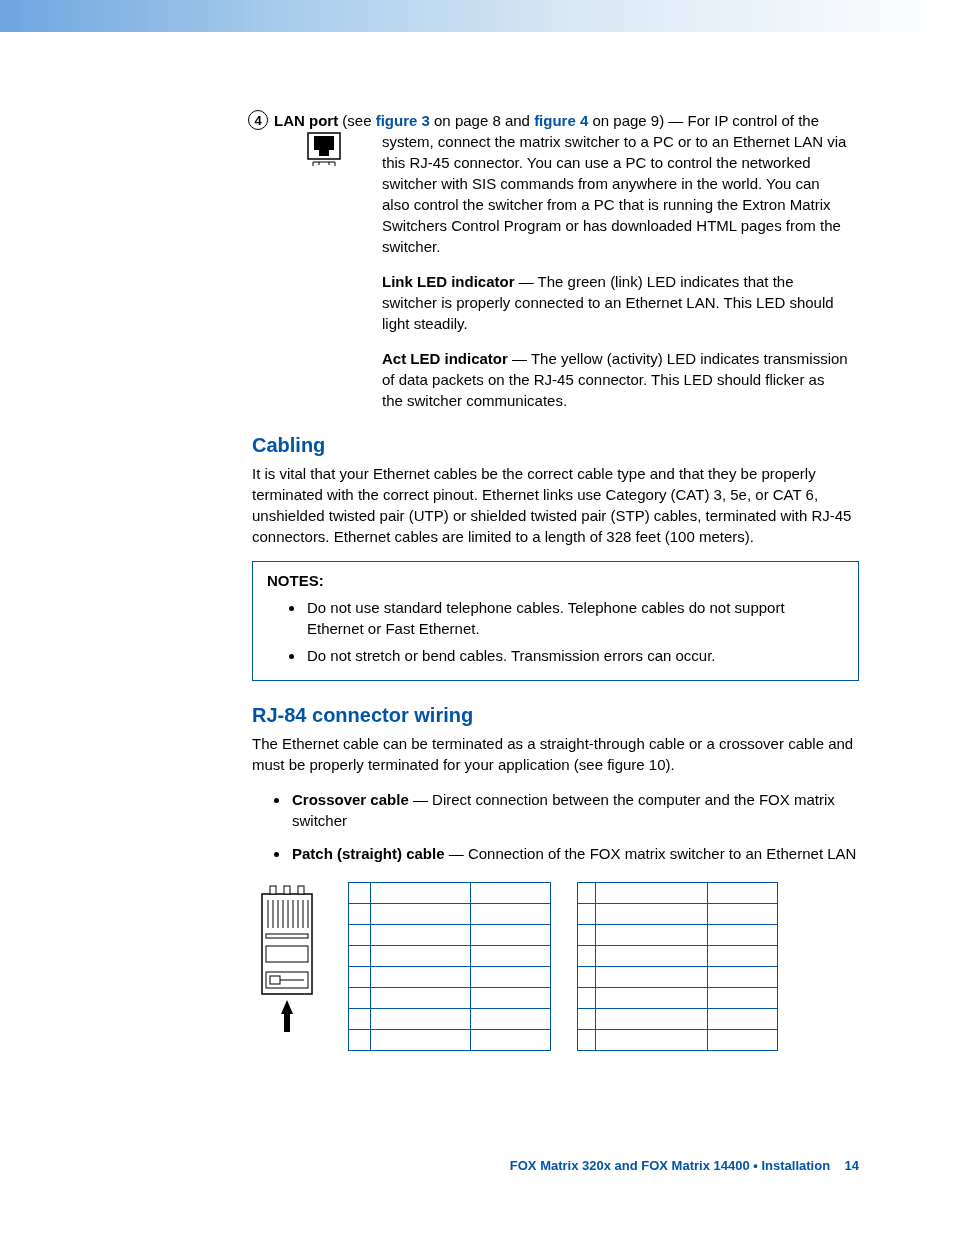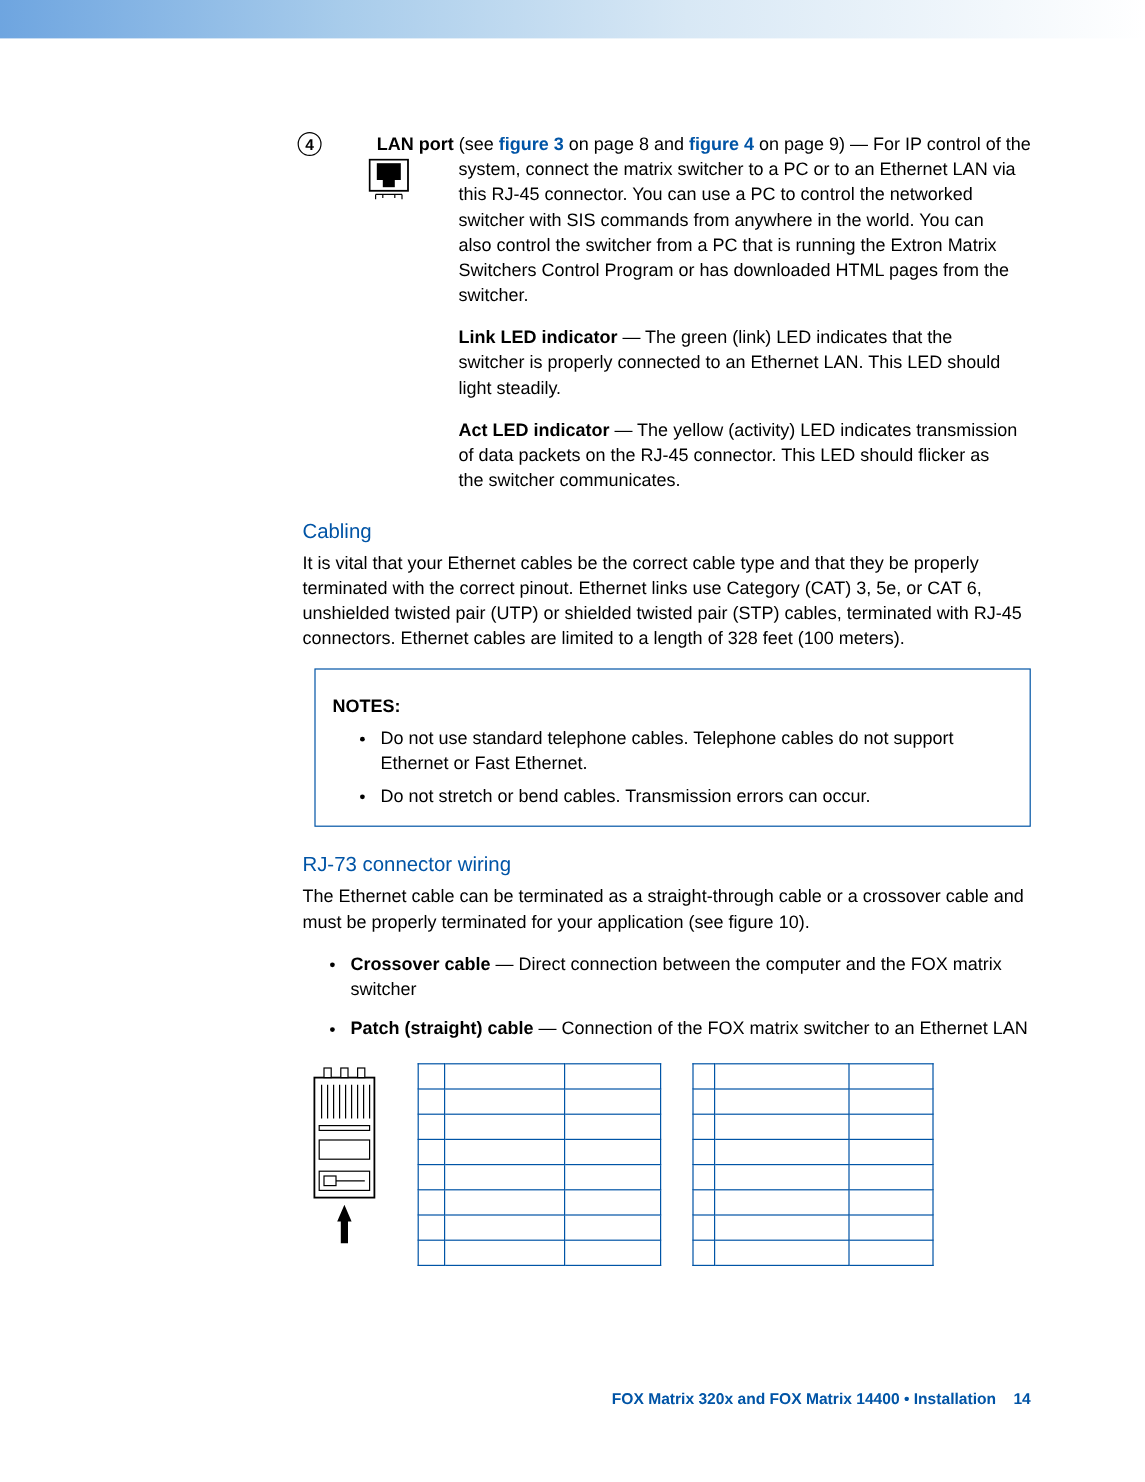--- a/index.html
+++ b/index.html
@@ -21,22 +21,22 @@
       padding: 78px 95px 0 132px;
     }
     h1 {
       color: #0054a6;
       font-size: 21px;
       font-weight: bold;
       margin-bottom: 22px;
     }
     h2 {
       color: #0054a6;
-      font-size: 17px;
-      font-weight: normal;
+      font-size: 20px;
+      font-weight: bold;
       margin-top: 20px;
       margin-bottom: 4px;
     }
     .item-block {
       margin-left: 120px;
       position: relative;
     }
     .circled-num {
       position: absolute;
       left: -4px;
@@ -75,23 +75,22 @@
       font-weight: bold;
     }
     .body-section {
       margin-left: 120px;
     }
     .body-para {
       margin-bottom: 14px;
     }
     .notes-box {
       border: 1.5px solid #0054a6;
-      padding: 20px 14px 8px 14px;
+      padding: 8px 14px 8px 14px;
       margin-bottom: 16px;
-      margin-left: 10px;
     }
     .notes-label {
       font-weight: bold;
       margin-bottom: 6px;
     }
     .notes-box ul, .bullet-list {
       list-style: disc;
       margin-left: 38px;
     }
     .notes-box ul li, .bullet-list li {
@@ -156,21 +155,21 @@
         <rect x="7" y="4" width="20" height="14" fill="#000"></rect>
         <rect x="12" y="18" width="10" height="6" fill="#000"></rect>
         <line x1="6" y1="30" x2="28" y2="30" stroke="#000" stroke-width="1"></line>
         <line x1="6" y1="30" x2="6" y2="34" stroke="#000" stroke-width="1"></line>
         <line x1="28" y1="30" x2="28" y2="34" stroke="#000" stroke-width="1"></line>
         <line x1="12" y1="30" x2="12" y2="33" stroke="#000" stroke-width="1"></line>
         <line x1="22" y1="30" x2="22" y2="33" stroke="#000" stroke-width="1"></line>
       </svg>
     </div>
 
-    <div style="margin-left:22px;text-align:right;">
+    <div style="margin-left:22px;">
       <span class="bold-term">LAN port</span><span> (see </span><span class="link-ref">figure 3</span><span> on page 8 and </span><span class="link-ref">figure 4</span><span> on page 9) — For IP control of the</span>
     </div>
 
     <div class="lan-desc">
       <p class="lan-para">system, connect the matrix switcher to a PC or to an Ethernet LAN via this RJ-45 connector. You can use a PC to control the networked switcher with SIS commands from anywhere in the world. You can also control the switcher from a PC that is running the Extron Matrix Switchers Control Program or has downloaded HTML pages from the switcher.</p>
 
       <p class="lan-para">
         <span class="bold-term">Link LED indicator</span><span> — The green (link) LED indicates that the switcher is properly connected to an Ethernet LAN. This LED should light steadily.</span>
       </p>
 
@@ -187,21 +186,21 @@
     <div class="notes-box">
       <div class="notes-label">NOTES:</div>
       <ul>
         <li>Do not use standard telephone cables. Telephone cables do not support Ethernet or Fast Ethernet.</li>
         <li>Do not stretch or bend cables. Transmission errors can occur.</li>
       </ul>
     </div>
 
 
 
-    <h2>RJ-73 connector wiring</h2>
+    <h2>RJ-84 connector wiring</h2>
     <p class="body-para">The Ethernet cable can be terminated as a straight-through cable or a crossover cable and must be properly terminated for your application (see figure 10).</p>
 
     <ul class="bullet-list cable-bullets">
       <li>
         <span class="bold-term">Crossover cable</span><span> — Direct connection between the computer and the FOX matrix switcher</span>
       </li>
       <li>
         <span class="bold-term">Patch (straight) cable</span><span> — Connection of the FOX matrix switcher to an Ethernet LAN</span>
       </li>
     </ul>

